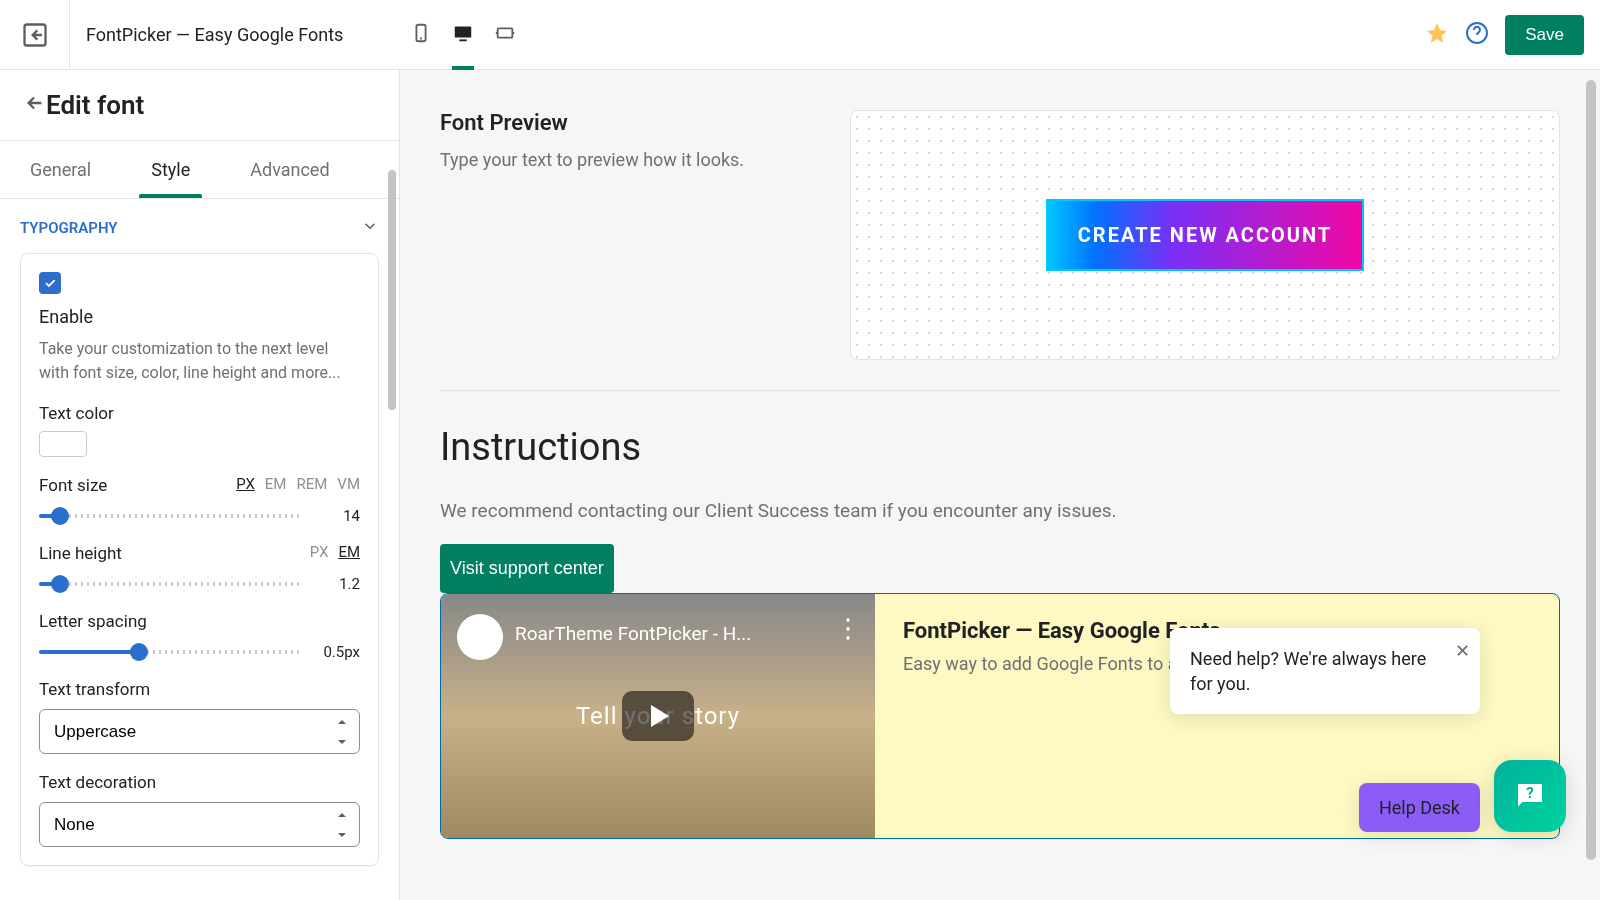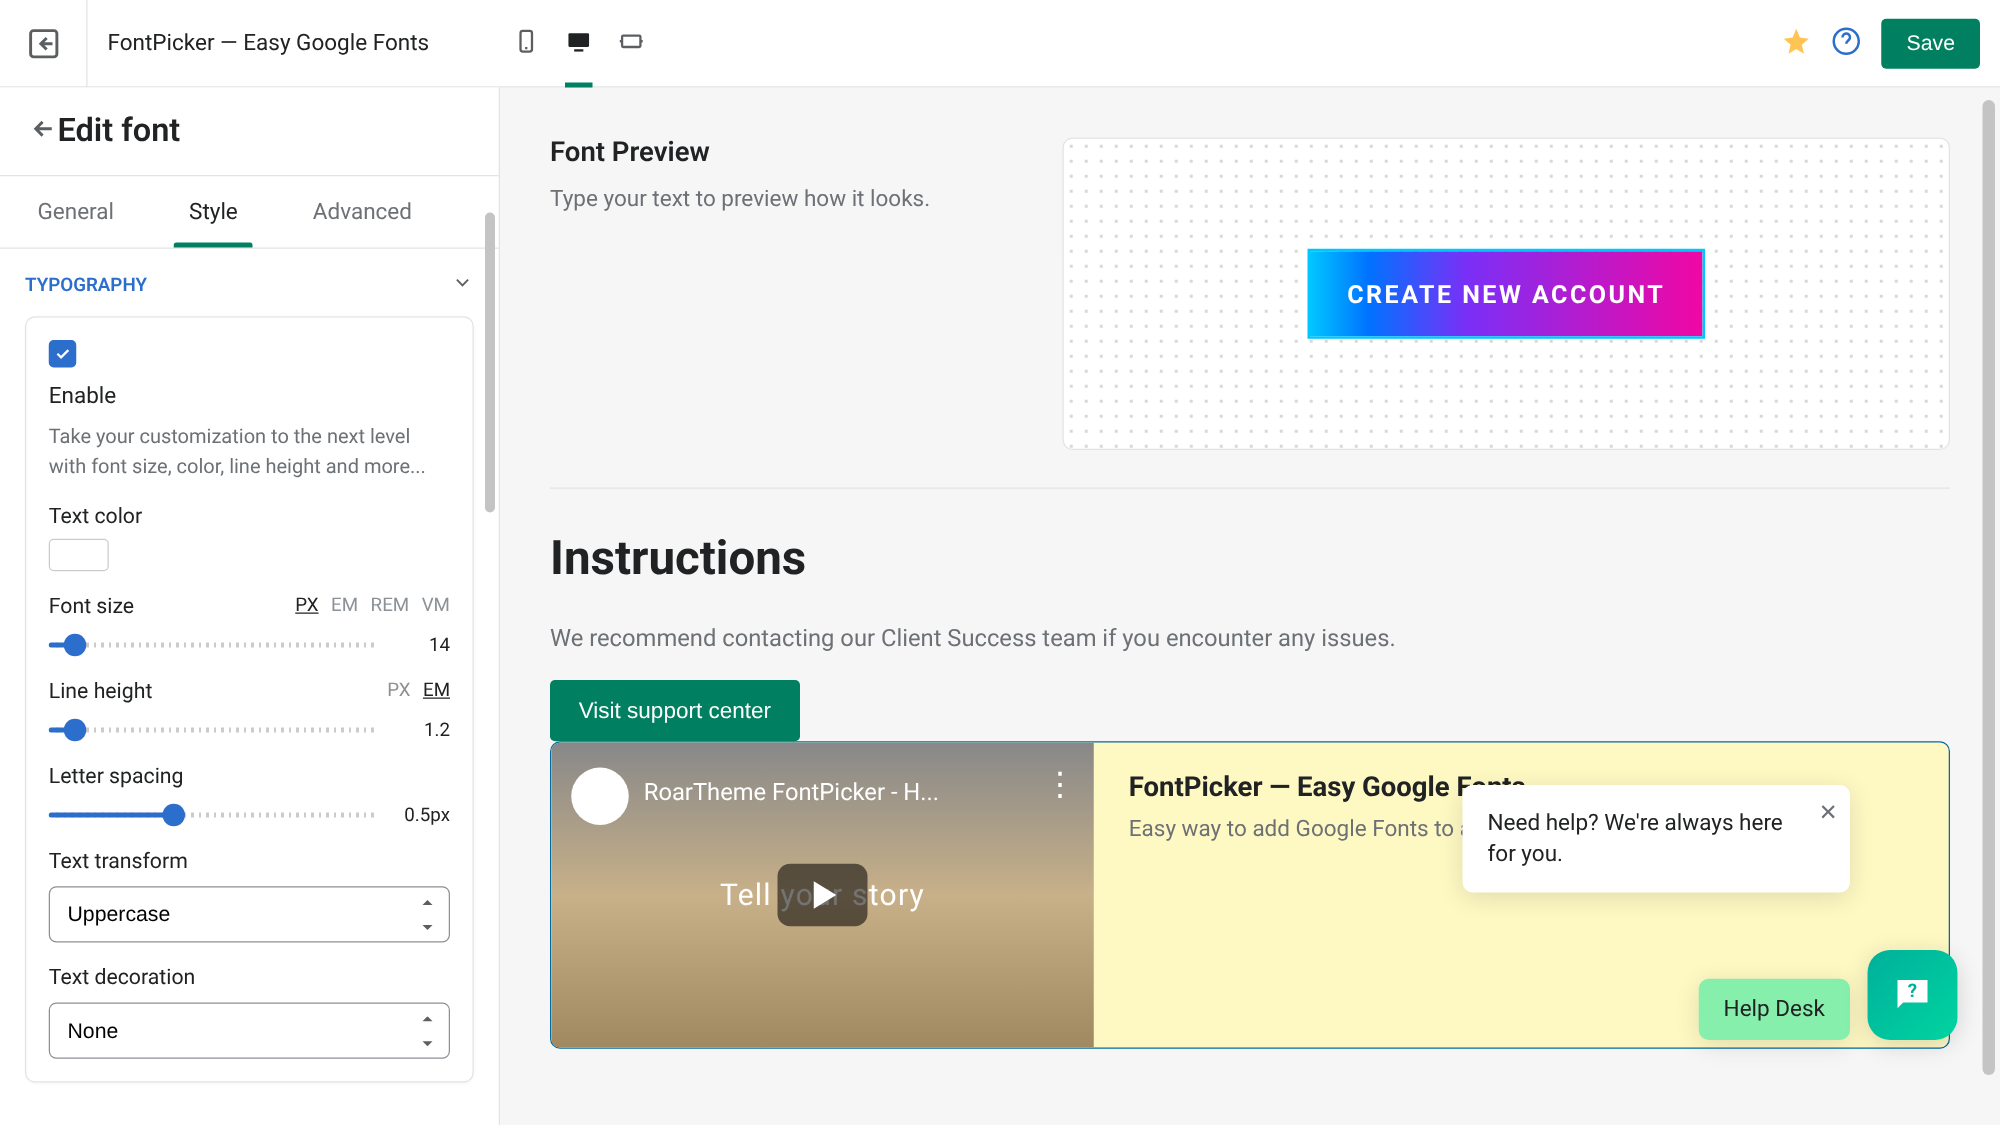--- a/index.html
+++ b/index.html
@@ -54,37 +54,37 @@
 .select-arrows svg { width: 12px; height: 12px; display: block; }
 .scroll-thumb { position: absolute; right: 3px; top: 100px; width: 8px; height: 240px; background: #c4c4c4; border-radius: 4px; }
 .content { flex: 1; overflow-y: auto; padding: 40px; position: relative; }
 .preview-row { display: flex; gap: 40px; padding-bottom: 30px; border-bottom: 1px solid #e1e3e5; }
 .preview-left { width: 370px; }
 .preview-title { font-size: 22px; font-weight: 600; }
 .preview-sub { color: #6d7175; font-size: 18px; margin-top: 14px; }
 .preview-box { flex: 1; height: 250px; background-color: #fff; background-image: radial-gradient(#d8d8d8 1.2px, transparent 1.2px); background-size: 12px 12px; border: 1px solid #e1e3e5; border-radius: 8px; display: flex; align-items: center; justify-content: center; }
 .cta-button { padding: 22px 30px; font-size: 20px; font-weight: 700; letter-spacing: 2px; color: #fff; background: linear-gradient(90deg, #00c6ff, #0072ff 15%, #7b2ff7 40%, #f107a3); border: 2px solid #00c6ff; }
 .instructions { padding-top: 34px; }
-.inst-title { font-size: 38px; font-weight: 700; }
+.inst-title { font-size: 38px; font-weight: 400; }
 .inst-sub { color: #6d7175; font-size: 19px; margin-top: 30px; }
-.support-btn { background: #008060; color: #fff; border: none; padding: 14px 23px; font-size: 18px; border-radius: 4px; margin-top: 22px; cursor: pointer; }
+.support-btn { background: #008060; color: #fff; border: none; padding: 14px 10px; font-size: 18px; border-radius: 4px; margin-top: 22px; cursor: pointer; }
 .video-card { display: flex; border: 1px solid #0369a1; border-radius: 8px; overflow: hidden; background: #fef9c3; }
 .video-thumb { width: 434px; height: 244px; background: linear-gradient(#888 0%, #c8b089 50%, #a08860 100%); position: relative; display: flex; align-items: center; justify-content: center; }
 .video-overlay-text { color: #fff; font-size: 24px; letter-spacing: 1px; position: relative; }
 .play-btn { position: absolute; width: 72px; height: 50px; background: rgba(0,0,0,.55); border-radius: 10px; display: flex; align-items: center; justify-content: center; }
 .play-btn::after { content: ''; border-left: 18px solid #fff; border-top: 11px solid transparent; border-bottom: 11px solid transparent; margin-left: 4px; }
 .vt-avatar { position: absolute; top: 20px; left: 16px; width: 46px; height: 46px; background: #fff; border-radius: 50%; }
 .vt-title { position: absolute; top: 28px; left: 74px; color: #fff; font-size: 19px; }
 .vt-menu { position: absolute; top: 28px; right: 14px; color: #fff; font-size: 26px; line-height: 12px; }
 .video-right { padding: 24px 28px; flex: 1; }
 .video-name { font-size: 22px; font-weight: 700; }
 .video-desc { color: #6d7175; font-size: 18px; margin-top: 10px; }
 .chat-bubble { position: fixed; right: 120px; bottom: 186px; background: #fff; border-radius: 8px; box-shadow: 0 4px 20px rgba(0,0,0,.12); padding: 18px 36px 18px 20px; width: 310px; font-size: 18px; line-height: 1.4; }
 .chat-bubble-close { position: absolute; top: 10px; right: 10px; cursor: pointer; font-size: 18px; color: #6d7175; }
-.help-desk-pill { position: fixed; right: 120px; bottom: 68px; background: #86efac; border-radius: 8px; box-shadow: 0 4px 20px rgba(0,0,0,.12); padding: 14px 20px; font-size: 18px; cursor: pointer; }
+.help-desk-pill { position: fixed; right: 120px; bottom: 68px; background: #8b5cf6; border-radius: 8px; box-shadow: 0 4px 20px rgba(0,0,0,.12); padding: 14px 20px; font-size: 18px; cursor: pointer; }
 .chat-fab { position: fixed; right: 34px; bottom: 68px; width: 72px; height: 72px; background: linear-gradient(135deg, #00b09b, #00d4a0); border-radius: 18px; display: flex; align-items: center; justify-content: center; cursor: pointer; box-shadow: 0 4px 20px rgba(0,0,0,.15); }
 .chat-fab svg { width: 36px; height: 36px; fill: #fff; }
 .content-scroll { position: absolute; right: 4px; top: 10px; width: 10px; height: 780px; background: #c4c4c4; border-radius: 5px; }
 </style>
 </head>
 <body>
 
 <div class="topbar">
   <div class="back-btn">
     <svg viewBox="0 0 24 24" fill="none" stroke="#5c5f62" stroke-width="2">

